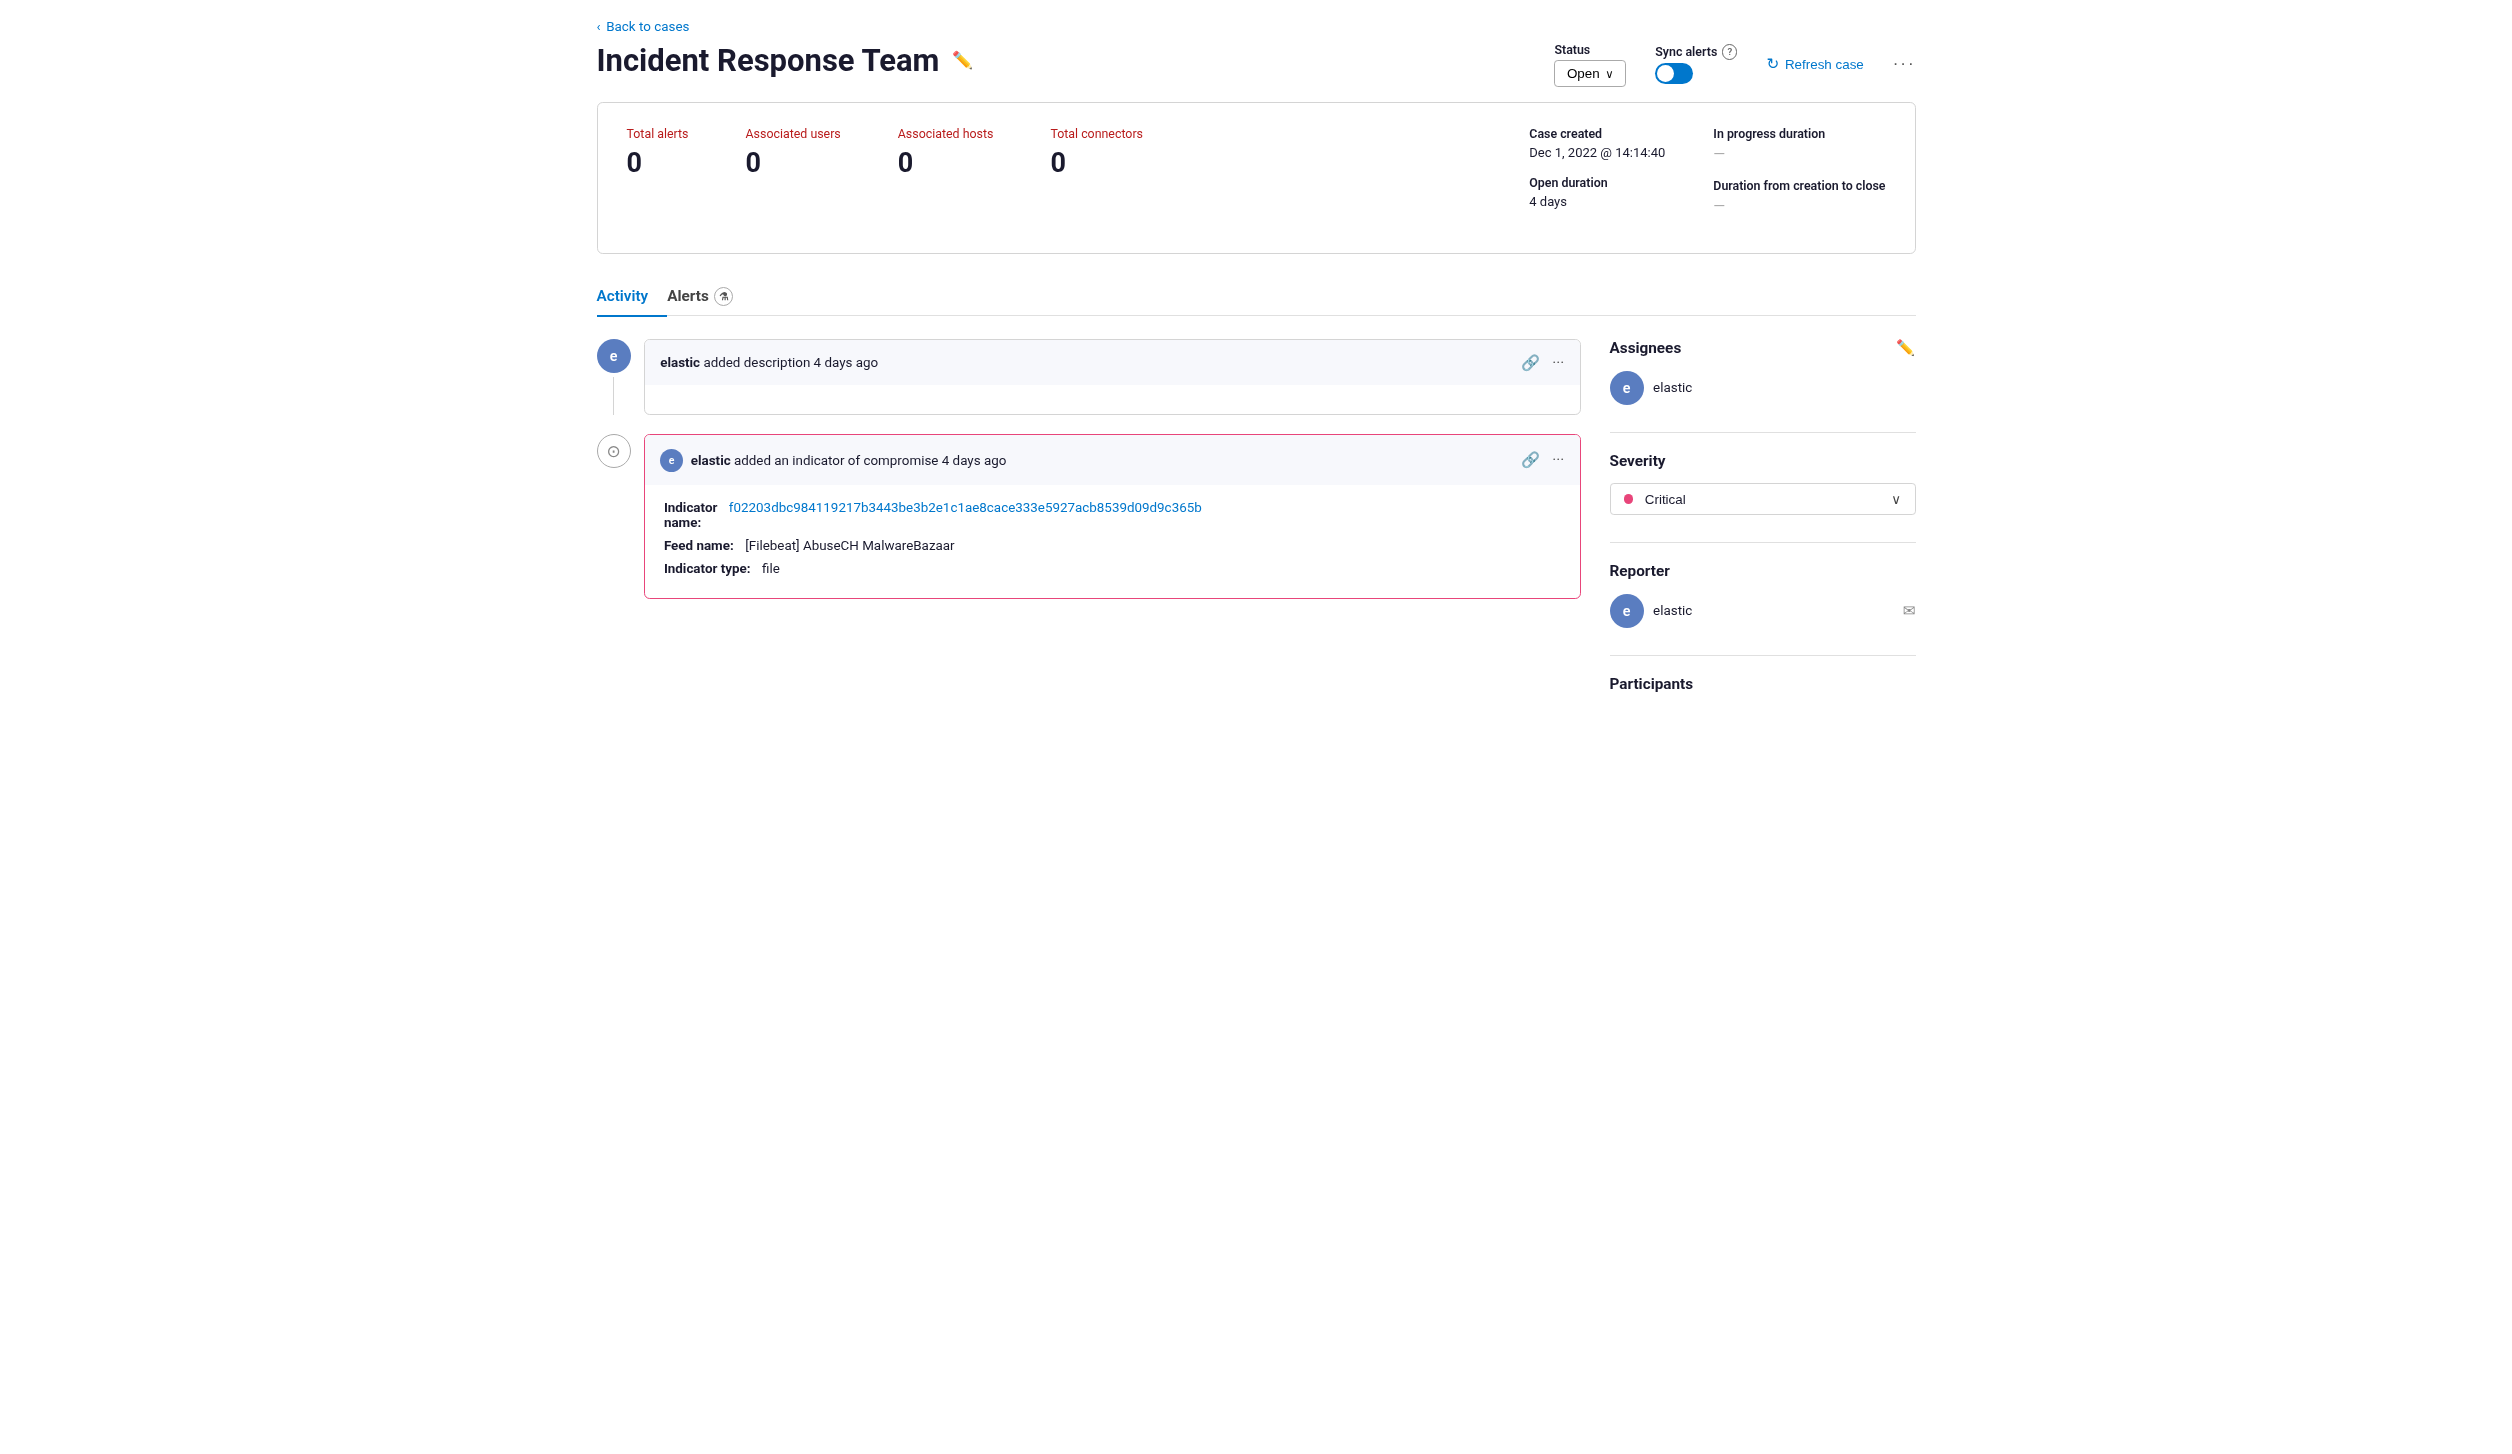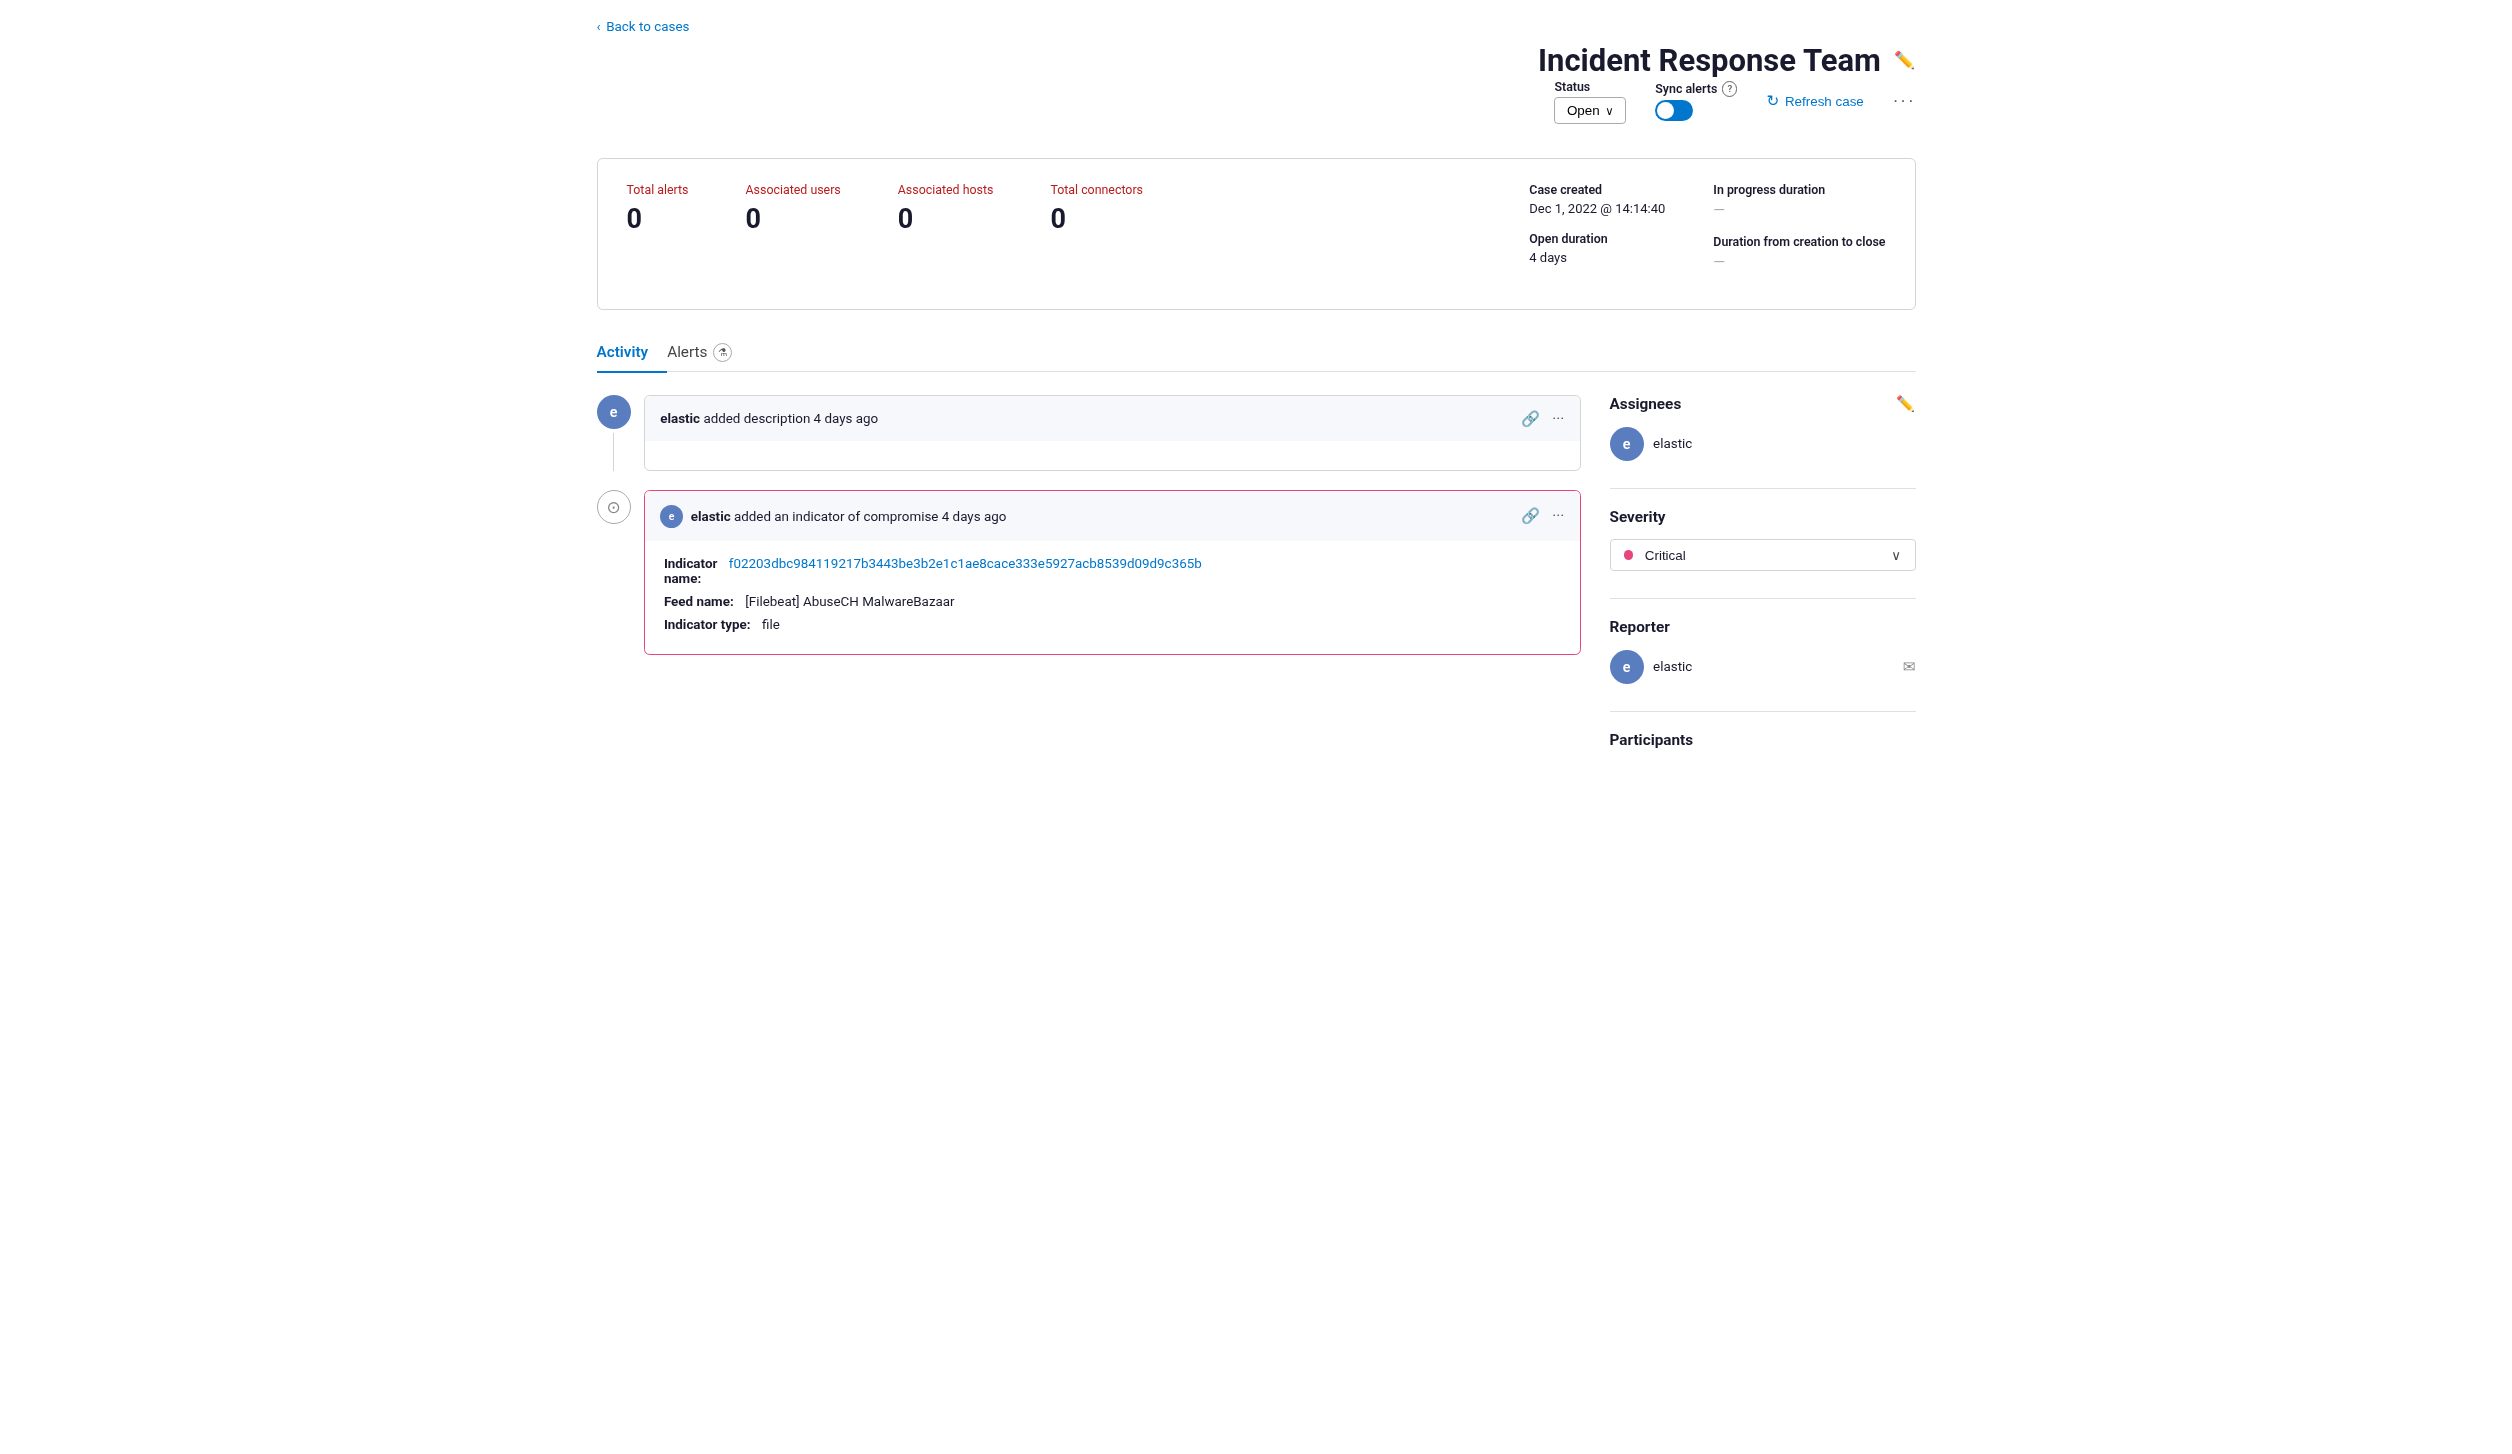--- a/index.html
+++ b/index.html
@@ -24,24 +24,23 @@
       color: #0077cc;
       font-size: 13.4px;
       cursor: pointer;
       margin-bottom: 7.6px;
       text-decoration: none;
     }
 
     
     .header-row {
       display: flex;
-      align-items: flex-end;
+      align-items: flex-start;
       justify-content: space-between;
-      margin-bottom: 34px;
-      flex-direction: column;
+      margin-bottom: 15px;
     }
     .header-left {
       display: flex;
       align-items: center;
       gap: 13.4px;
     }
     .case-title {
       font-size: 31px;
       font-weight: 700;
       color: #1a1a2e;
@@ -209,21 +208,21 @@
     .tabs-row {
       display: flex;
       align-items: center;
       gap: 0;
       border-bottom: 1.9px solid #e0e0e0;
       margin-bottom: 23px;
     }
     .tab {
       padding: 9.6px 19px 9.6px 0;
       font-size: 15.3px;
-      font-weight: 400;
+      font-weight: 700;
       cursor: pointer;
       color: #444;
       border-bottom: 2.9px solid transparent;
       margin-bottom: -1.9px;
       display: flex;
       align-items: center;
       gap: 5.7px;
     }
     .tab.active {
       color: #0077cc;

